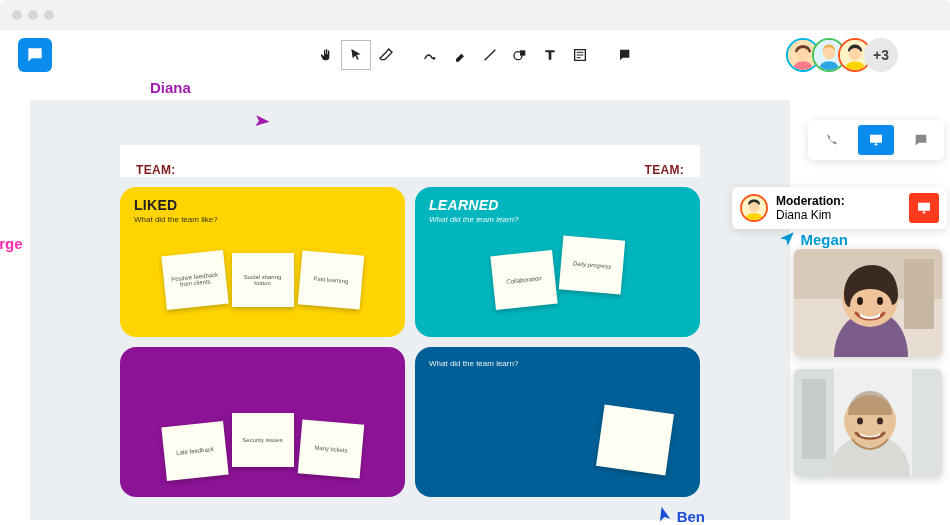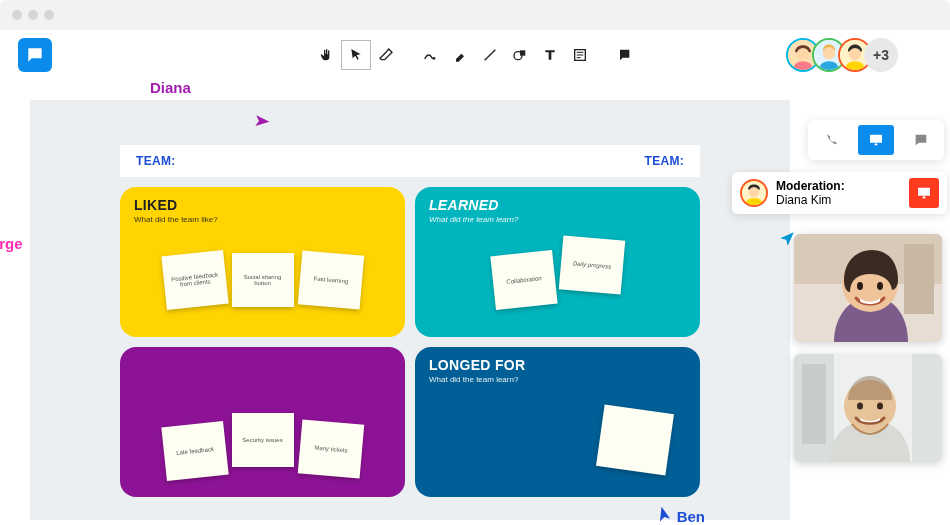--- a/index.html
+++ b/index.html
@@ -77,23 +77,23 @@
   .canvas {
     position: absolute;
     left: 30px; top: 70px;
     width: 760px; height: 420px;
     background: #eceff2;
     padding: 45px 90px 30px 90px;
   }
   .header-bar {
     background: #fff;
     height: 32px;
-    display: flex; align-items: center; justify-content: space-between;
+    display: flex; align-items: flex-end; justify-content: space-between;
     padding: 0 16px;
-    font-size: 12px; font-weight: 700; color: #1d4ed8;
+    font-size: 12px; font-weight: 700; color: #7f1d1d;
     letter-spacing: .3px;
   }
   .grid {
     margin-top: 10px;
     display: grid;
     grid-template-columns: 1fr 1fr;
     grid-template-rows: 1fr 1fr;
     gap: 10px;
     height: 310px;
   }
@@ -167,20 +167,21 @@
   .comm-bar svg { width: 16px; height: 16px; fill: #888; }
   .mod-card {
     background: #fff;
     border-radius: 6px;
     box-shadow: 0 2px 10px rgba(0,0,0,.12);
     display: flex; align-items: center;
     padding: 6px 8px;
     gap: 8px;
     margin-left: -62px;
     width: 215px;
+    margin-top: 15px;
   }
   .mod-card .mavatar {
     width: 28px; height: 28px; border-radius: 50%;
     border: 2px solid #ff5722;
     background: #ffd400;
     overflow: hidden;
     display: flex; align-items: center; justify-content: center;
   }
   .mod-card .mavatar svg { width: 100%; height: 100%; }
   .mod-card .mt { font-size: 12px; line-height: 1.2; flex: 1; }
@@ -353,21 +354,20 @@
         </div>
       </div>
       <div class="quad lacked">
         <div class="notes">
           <div class="note rot-l" style="margin-top:22px">Late feedback</div>
           <div class="note">Security issues</div>
           <div class="note rot-r" style="margin-top:18px">Many tickets</div>
         </div>
       </div>
       <div class="quad longed">
-        <h3>LONGED FOR</h3>
         <div class="sub">What did the team learn?</div>
         <div class="notes" style="justify-content:flex-end; padding-right:30px;">
           <div class="note blank rot-r2"></div>
         </div>
       </div>
     </div>
   </div>
 
   <div class="side">
     <div class="comm-bar">

